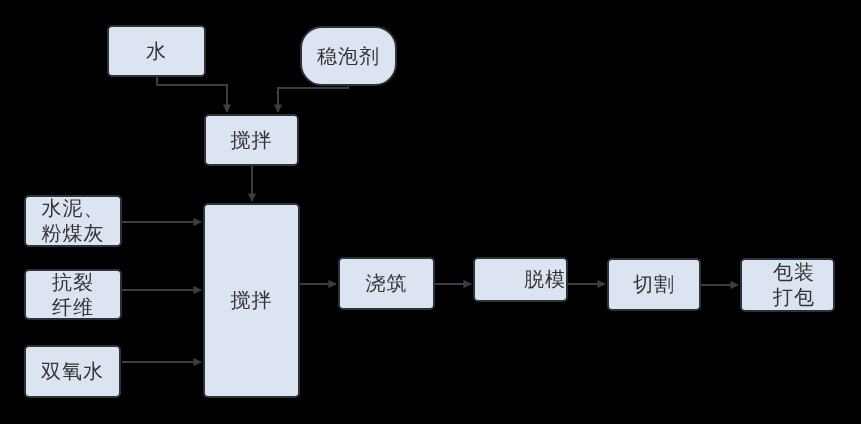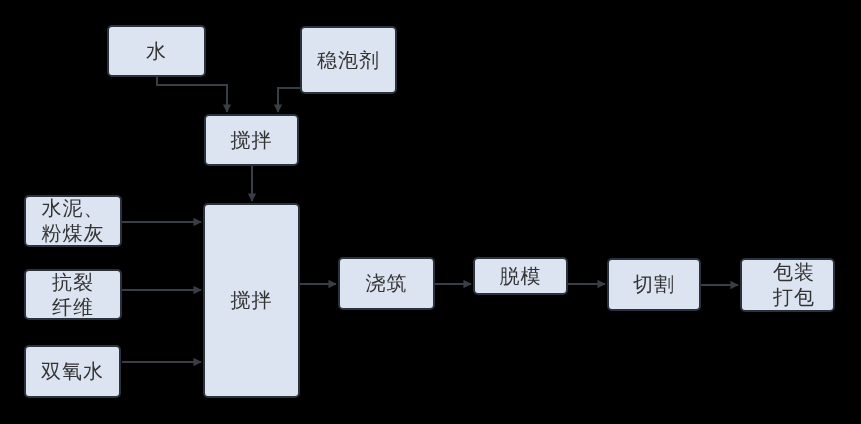--- a/index.html
+++ b/index.html
@@ -66,21 +66,21 @@
     <path d="M300,284 H336" marker-end="url(#arrowhead)"></path>
     <path d="M435,284 H471" marker-end="url(#arrowhead)"></path>
     <path d="M568,284 H605" marker-end="url(#arrowhead)"></path>
     <path d="M701,285 H738" marker-end="url(#arrowhead)"></path>
   </svg>
 
   <div class="node" style="left:107px; top:25px;  width:99px; height:52px;">
     <span class="label">水</span>
   </div>
 
-  <div class="node" style="left:300px; top:26px;  width:97px; height:68px;">
+  <div class="node" style="left:300px; top:26px;  width:97px; height:60px;border-radius:22px;">
     <span class="label">稳泡剂</span>
   </div>
 
   <div class="node" style="left:204px; top:114px; width:95px; height:52px;">
     <span class="label">搅拌</span>
   </div>
 
   <div class="node" style="left:203px; top:203px; width:97px; height:195px;">
     <span class="label">搅拌</span>
   </div>
@@ -96,21 +96,21 @@
   </div>
 
   <div class="node" style="left:24px;  top:345px; width:97px; height:53px;">
     <span class="label">双氧水</span>
   </div>
 
   <div class="node" style="left:338px; top:257px; width:97px; height:53px;">
     <span class="label">浇筑</span>
   </div>
 
-  <div class="node" style="left:473px; top:257px; width:95px; height:38px;">
+  <div class="node" style="left:473px; top:257px; width:95px; height:45px;justify-content:flex-end;">
     <span class="label">脱模</span>
   </div>
 
   <div class="node" style="left:607px; top:258px; width:94px; height:53px;">
     <span class="label">切割</span>
   </div>
 
   <div class="node" style="left:740px; top:258px; width:95px; height:54px;padding-left:13px;">
     <span class="label">包装
 打包</span>

